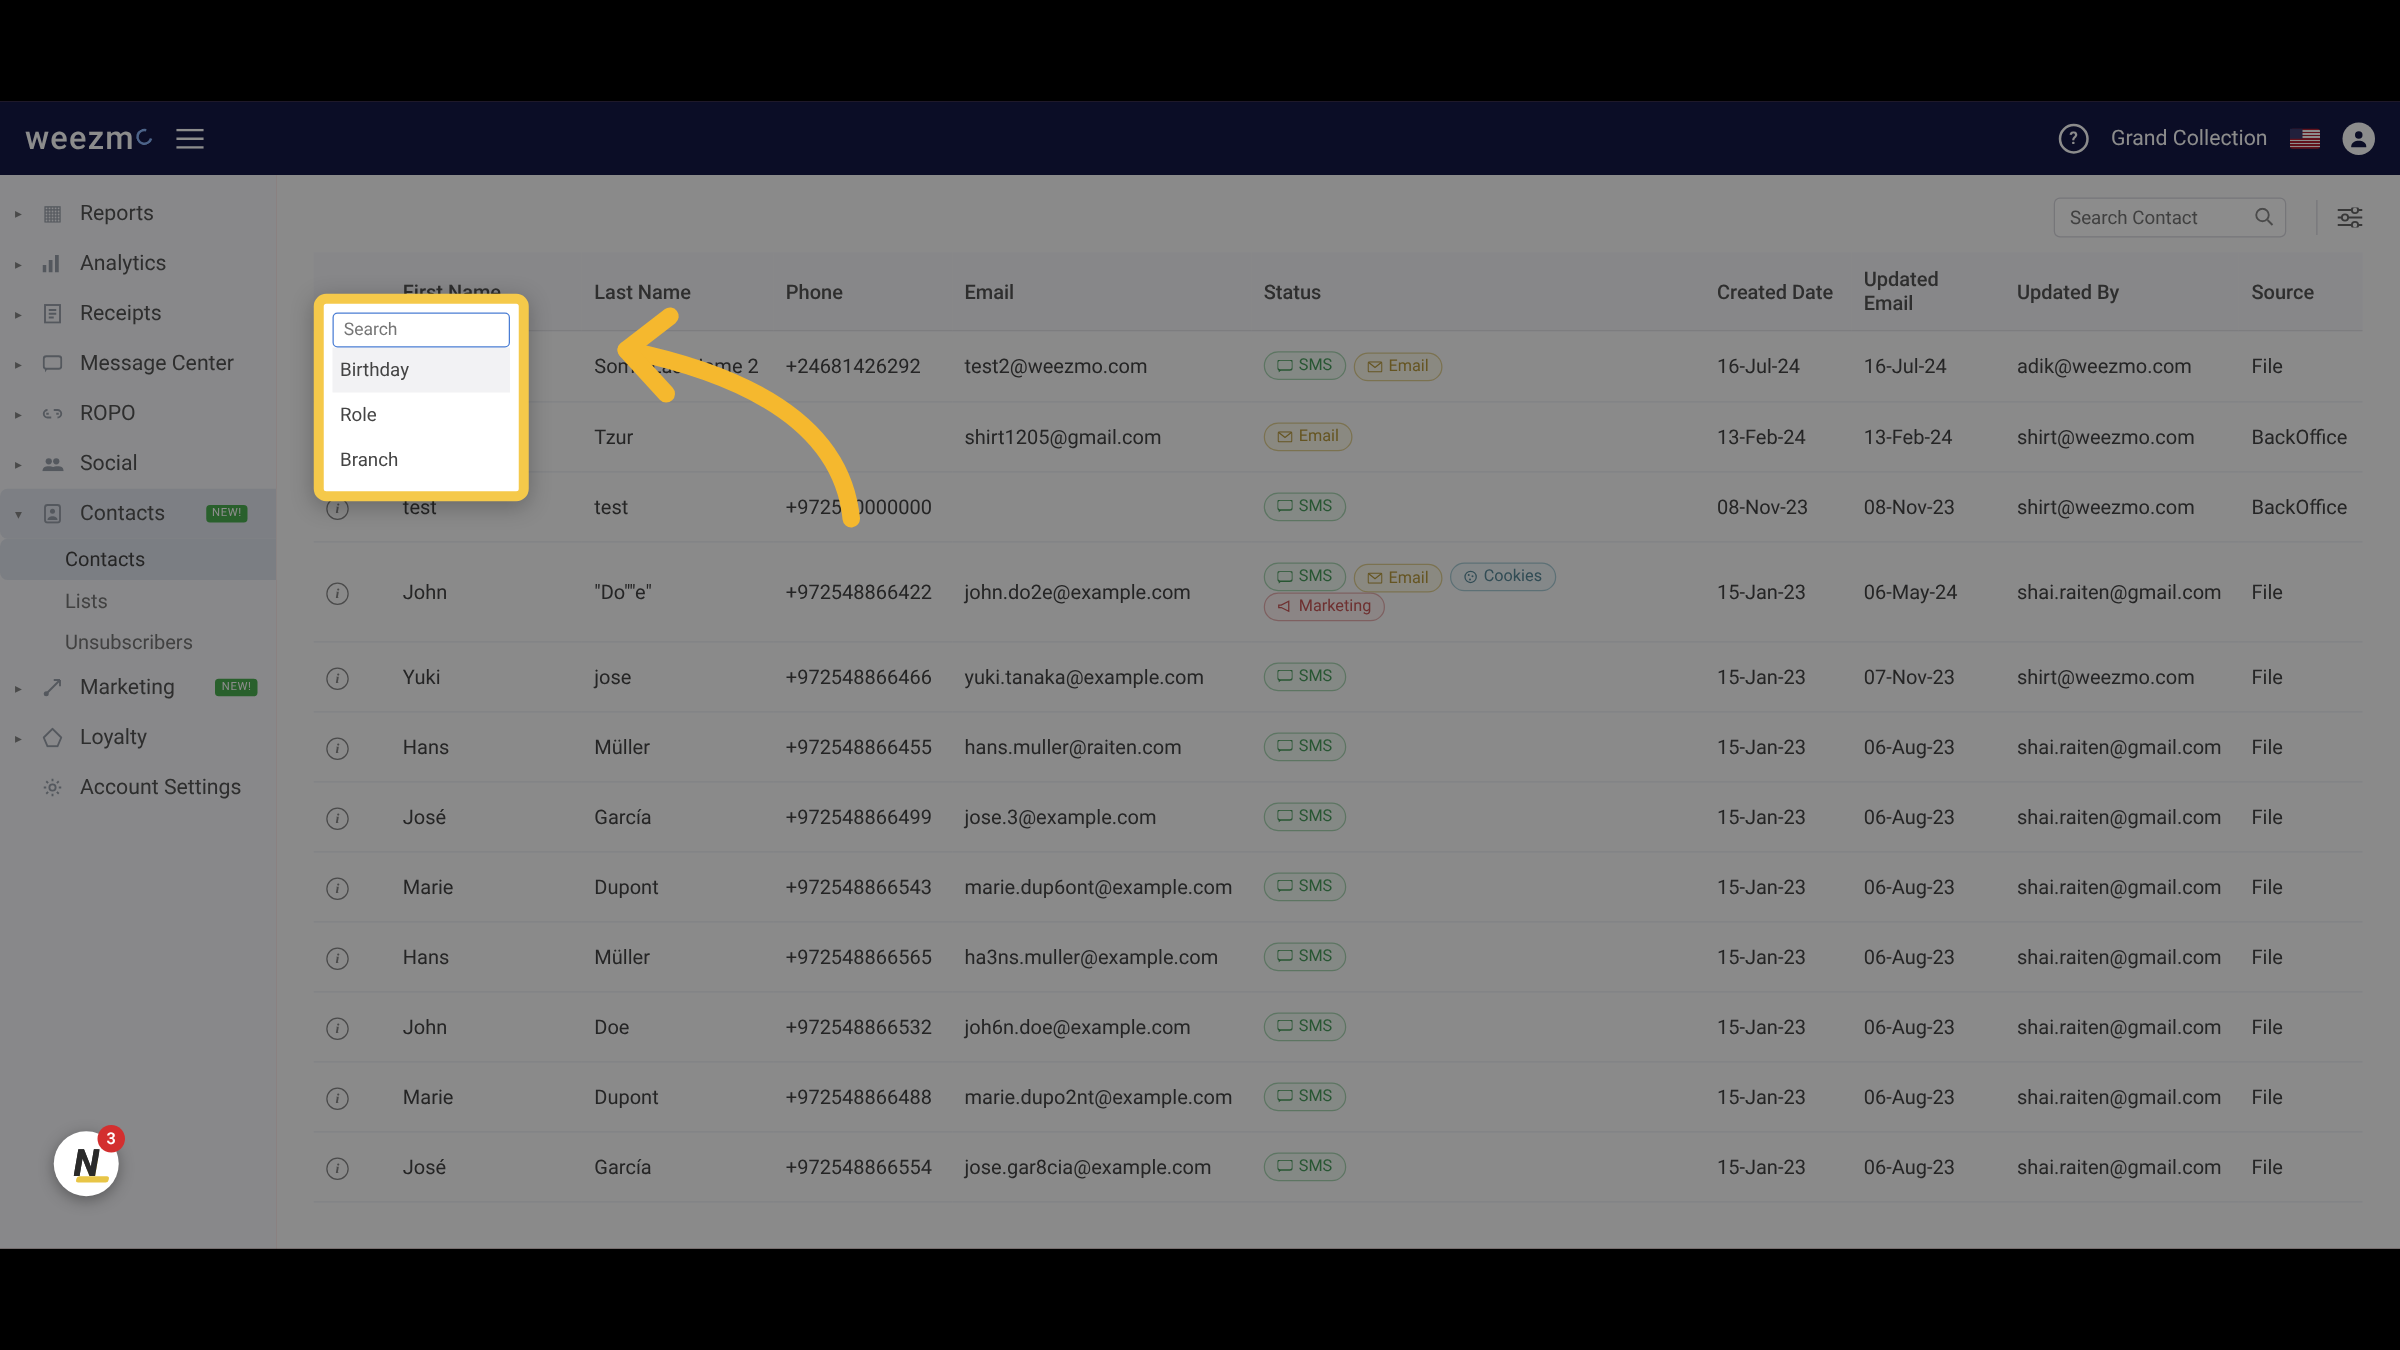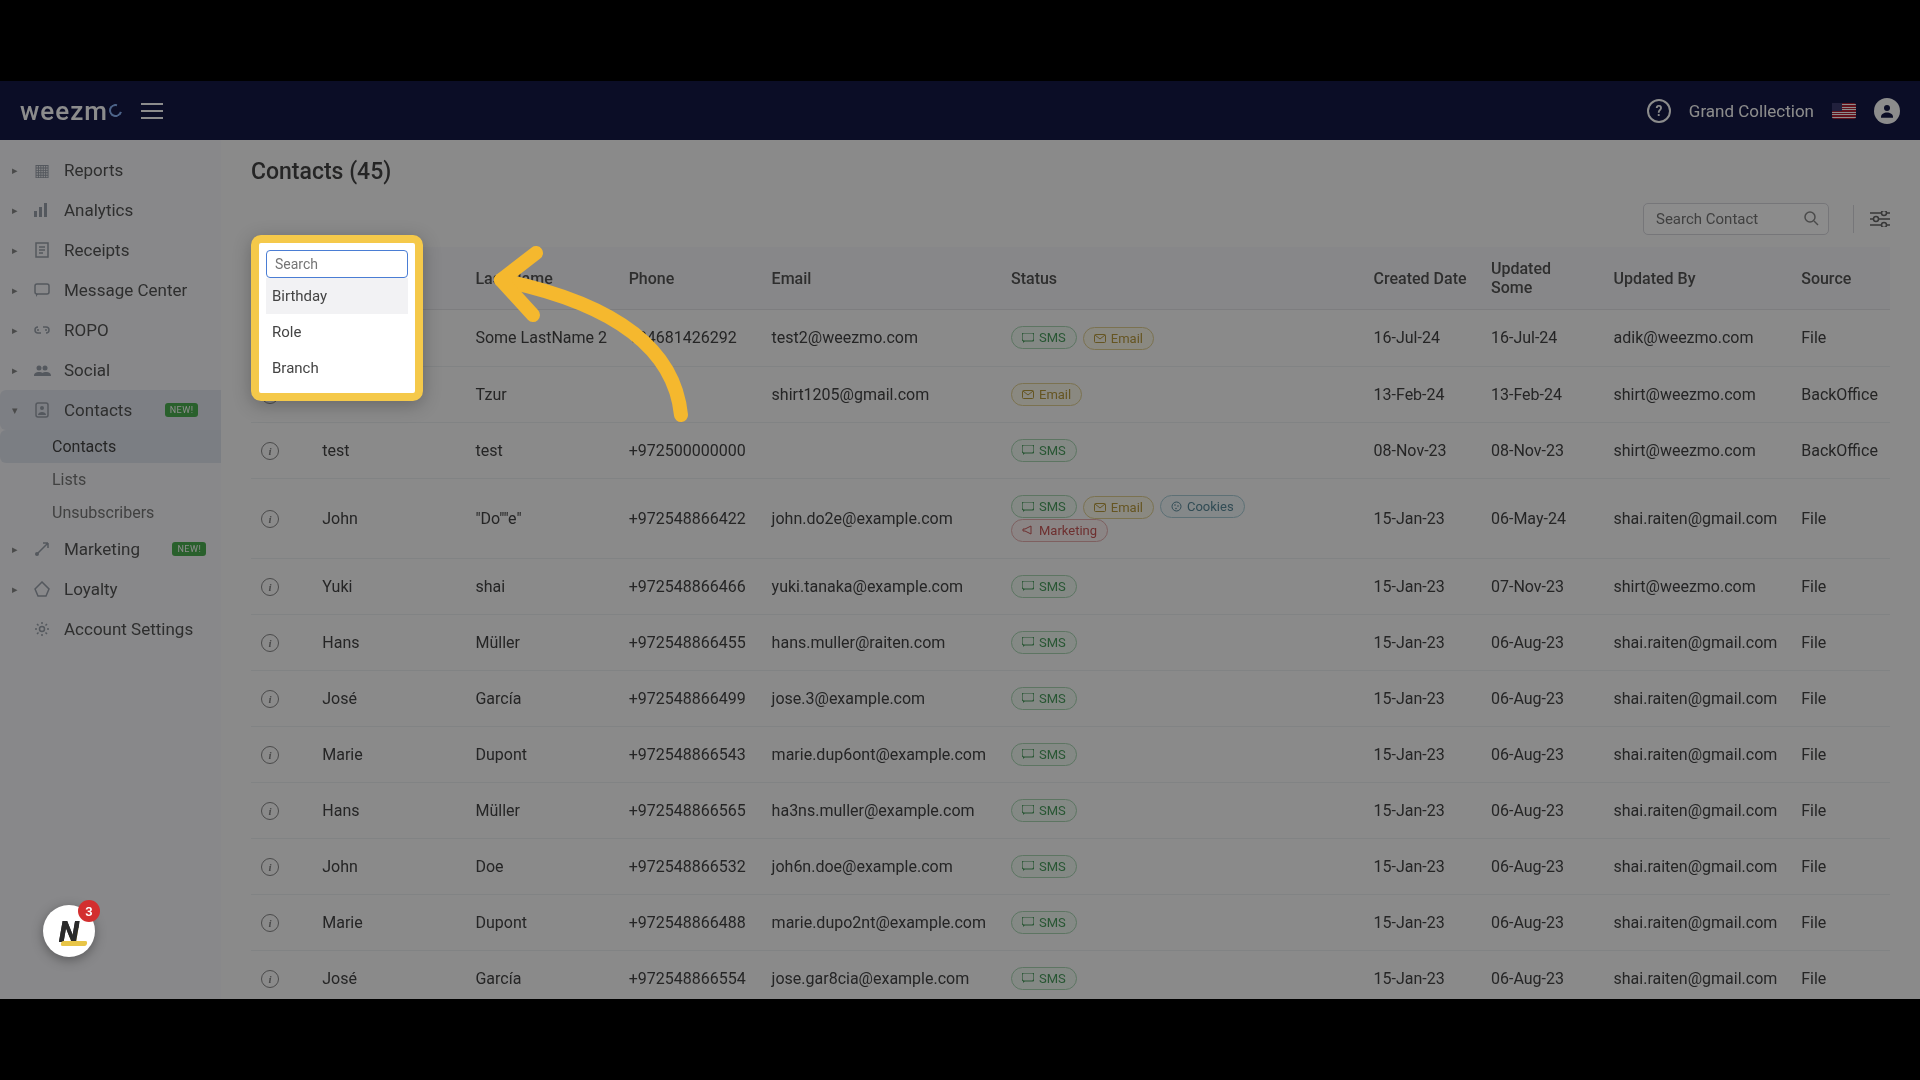--- a/index.html
+++ b/index.html
@@ -191,21 +191,20 @@
         <svg width="16" height="16" viewBox="0 0 16 16">
                 <circle cx="8" cy="8" r="2.5" stroke="#9aa0ab" stroke-width="1.5" fill="none"></circle>
                 <path d="M8 1v2M8 13v2M1 8h2M13 8h2M3 3l1.5 1.5M11.5 11.5L13 13M13 3l-1.5 1.5M4.5 11.5L3 13" stroke="#9aa0ab" stroke-width="1.5"></path>
               </svg>
       </span>
             <span>Account Settings</span>
           </div>
     </div>
 
     <div class="main">
-      <div class="page-title">Contacts (45)</div>
       <div class="toolbar">
         <div style="width:160px"></div>
         <div class="toolbar-right">
           <div class="search-contact">
             <input placeholder="Search Contact" style="">
             <span class="sicon">
               <svg width="15" height="15" viewBox="0 0 15 15">
                     <circle cx="6" cy="6" r="5" stroke="#888" stroke-width="1.5" fill="none"></circle>
                     <path d="M10 10l4 4" stroke="#888" stroke-width="1.5"></path>
                   </svg>
@@ -225,21 +224,21 @@
       <table class="table">
         <thead>
               <tr id="thead-row">
                 <th class="col-info"></th>
                 <th class="col-fn">First Name</th>
                 <th class="col-ln">Last Name</th>
                 <th class="col-ph">Phone</th>
                 <th class="col-em">Email</th>
                 <th class="col-st">Status</th>
                 <th class="col-cd">Created Date</th>
-                <th class="col-ud">Updated Some</th>
+                <th class="col-ud">Updated Email</th>
                 <th class="col-ub">Updated By</th>
                 <th class="col-src">Source</th>
               </tr>
             </thead>
         <tbody id="tbody">
               <tr>
                 <td class="col-info"><span class="info-icon">i</span></td>
                 <td class="col-fn">…me 2</td>
                 <td class="col-ln">Some LastName 2</td>
                 <td class="col-ph">+24681426292</td>
@@ -331,21 +330,21 @@
                     <span>Marketing</span>
                   </span></td>
                 <td class="col-cd">15-Jan-23</td>
                 <td class="col-ud">06-May-24</td>
                 <td class="col-ub">shai.raiten@gmail.com</td>
                 <td class="col-src">File</td>
               </tr>
               <tr>
                 <td class="col-info"><span class="info-icon">i</span></td>
                 <td class="col-fn">Yuki</td>
-                <td class="col-ln">shai</td>
+                <td class="col-ln">jose</td>
                 <td class="col-ph">+972548866466</td>
                 <td class="col-em">yuki.tanaka@example.com</td>
                 <td class="col-st"><span class="pill pill-sms">
                     <svg width="12" height="10" viewBox="0 0 12 10">
                       <rect x="0" y="0" width="12" height="8" rx="2" fill="none" stroke="currentColor" stroke-width="1.2"></rect>
                       <path d="M3 8l-2 2v-2" fill="currentColor"></path>
                     </svg>
                     <span>SMS</span>
                   </span></td>
                 <td class="col-cd">15-Jan-23</td>

